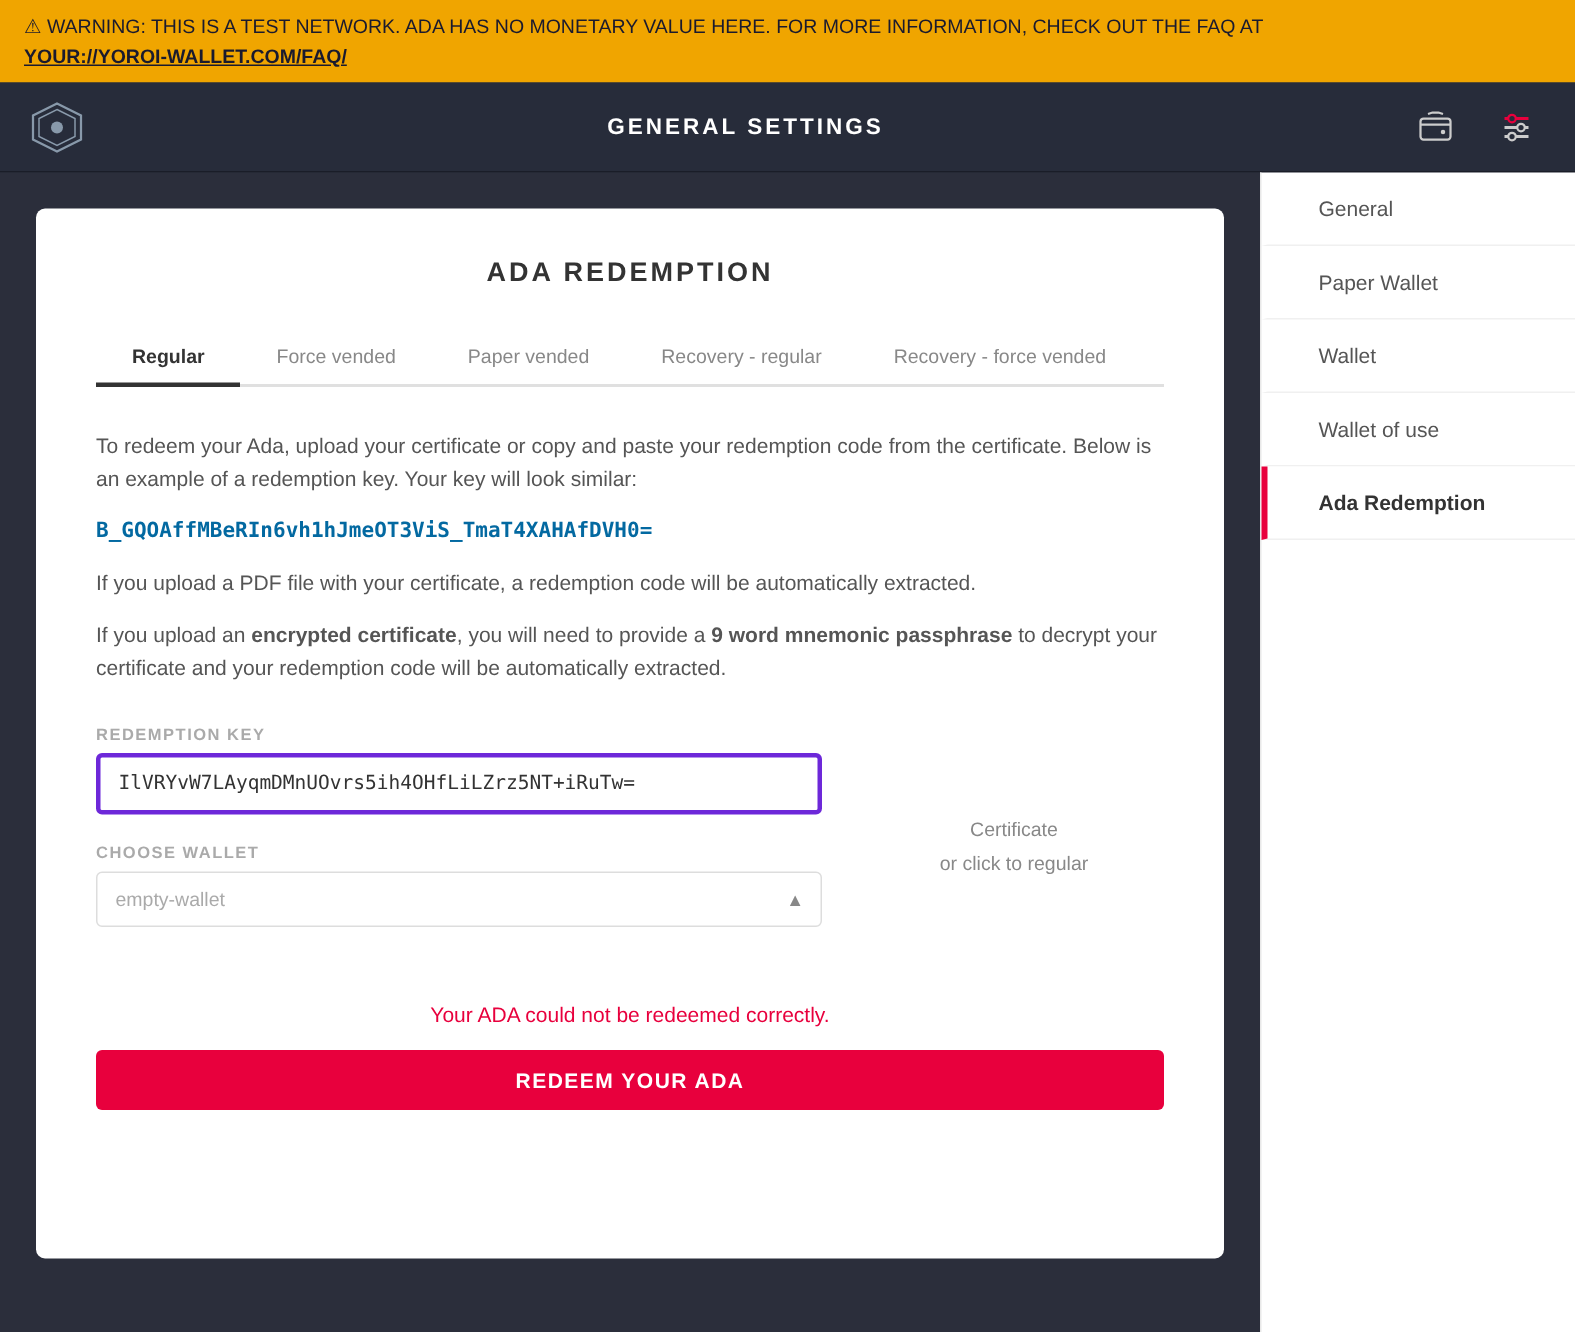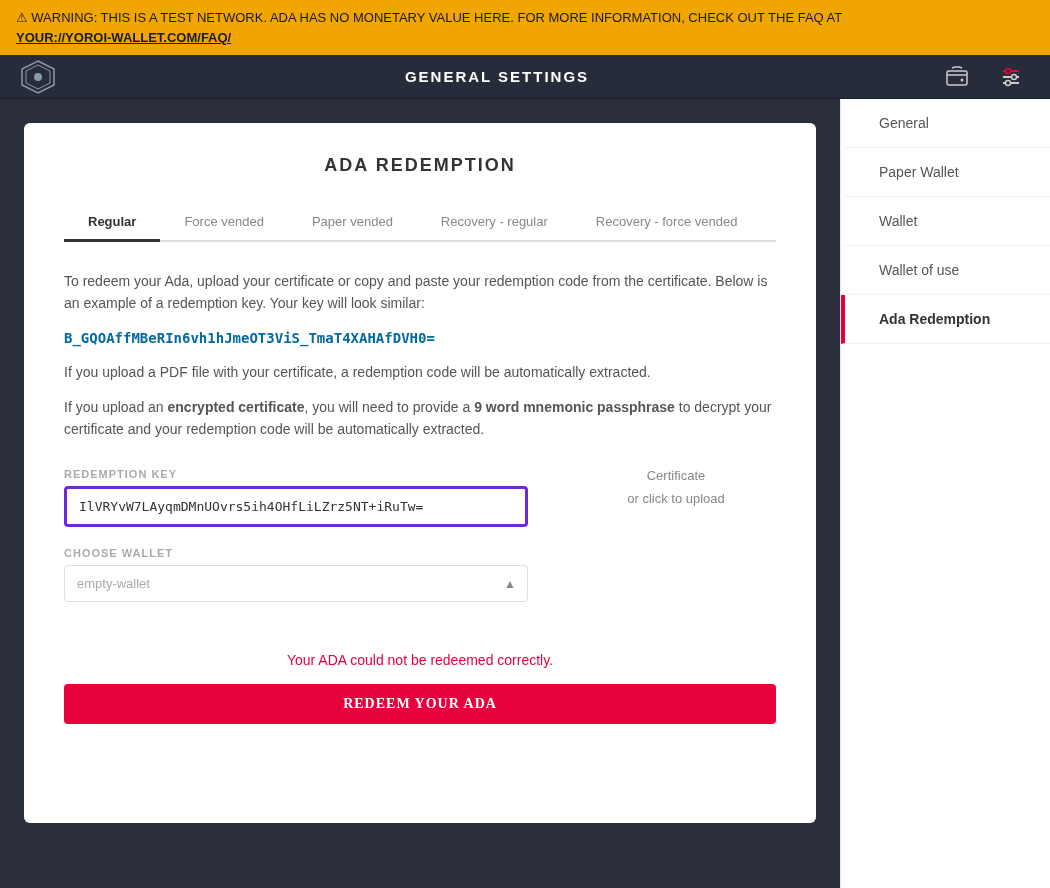--- a/index.html
+++ b/index.html
@@ -20,21 +20,21 @@
       font-weight: 700;
     }
 
     
     .header {
       background: #272c3a;
       display: flex;
       align-items: center;
       justify-content: space-between;
       padding: 12px 20px;
-      height: 44px;
+      height: 60px;
       border-bottom: 1px solid #1a1d28;
     }
     .header-logo {
       display: flex;
       align-items: center;
     }
     .logo-icon {
       width: 36px;
       height: 36px;
       color: #fff;
@@ -128,31 +128,32 @@
     .body-text.mono-key {
       font-weight: 700;
       color: #0369a1;
       font-family: monospace;
       font-size: 14px;
     }
 
     
     .form-section {
       display: flex;
-      gap: 48px;
+      gap: 28px;
       margin-top: 28px;
     }
     .form-left {
       flex: 1;
     }
     .form-right {
       width: 200px;
       display: flex;
       flex-direction: column;
       align-items: center;
+      justify-content: center;
       min-height: 160px;
     }
 
     .field-label {
       font-size: 11px;
       color: #aaa;
       letter-spacing: 1px;
       margin-bottom: 6px;
       font-weight: 600;
       text-transform: uppercase;
@@ -223,21 +224,20 @@
       background: #e8003d;
       color: #fff;
       border: none;
       padding: 12px;
       font-size: 14px;
       font-weight: 600;
       border-radius: 4px;
       cursor: pointer;
       letter-spacing: 1px;
       text-transform: uppercase;
-      font-family: Liberation Serif, serif;
     }
 
     
     .sidebar {
       width: 210px;
       background: #fff;
       border-left: 1px solid #e8e8e8;
       padding: 0;
     }
     .sidebar-item {
@@ -331,21 +331,21 @@
           <div class="select-wrapper">
             <select class="field-select">
               <option>empty-wallet</option>
             </select>
             <span class="select-arrow">▲</span>
           </div>
         </div>
 
         <div class="form-right">
           <div class="certificate-label">Certificate</div>
-          <div class="upload-text">or click to upload</div>
+          <div class="upload-text">or click to regular</div>
         </div>
       </div>
 
       
       <div class="error-message">Your ADA could not be redeemed correctly.</div>
 
       
       <button class="redeem-btn">REDEEM YOUR ADA</button>
     </div>
   </div>

